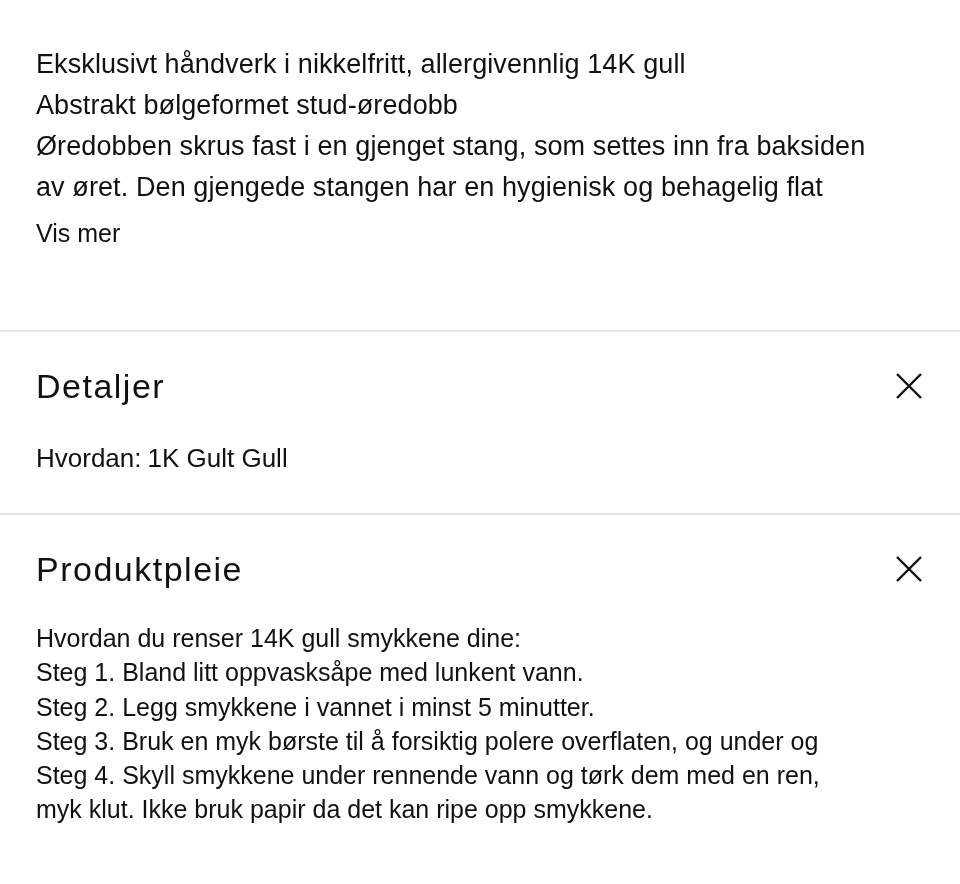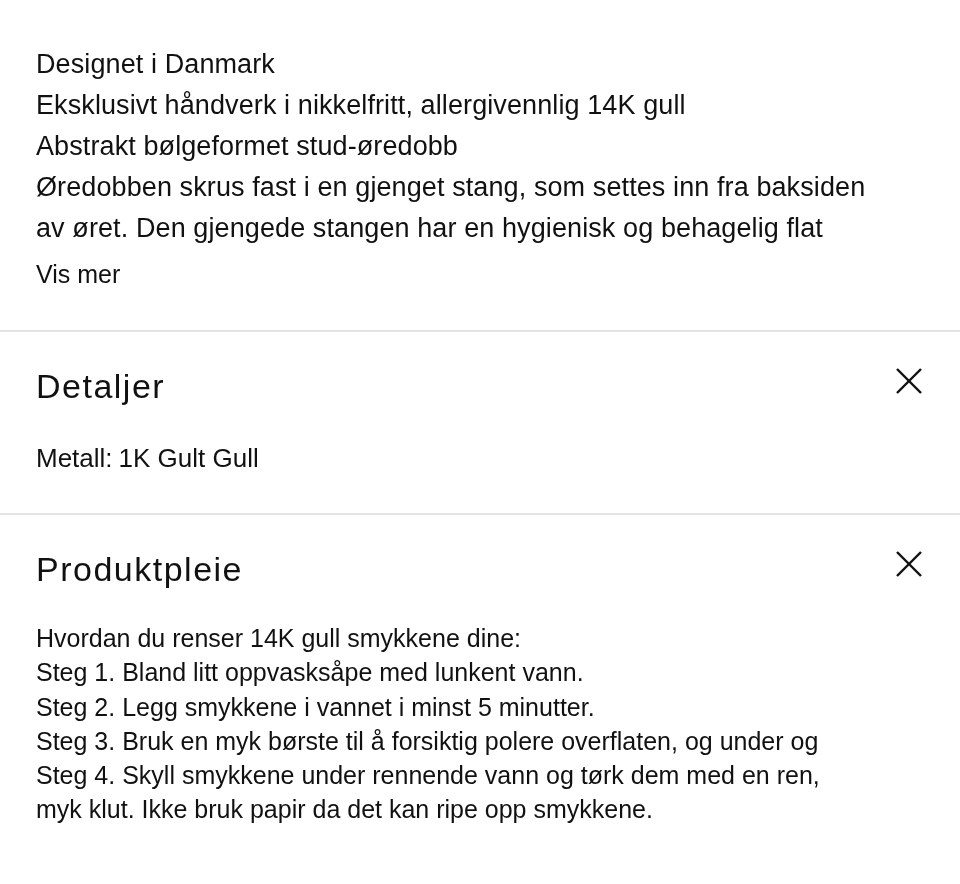--- a/index.html
+++ b/index.html
@@ -40,21 +40,21 @@
       left: 0;
       width: 960px;
       height: 2px;
       background: #e4e4e4;
     }
     .section-header {
       position: absolute;
       left: 36px;
       right: 36px;
       display: flex;
-      align-items: flex-start;
+      align-items: center;
       justify-content: space-between;
       cursor: pointer;
     }
     .section-title {
       font-size: 34px;
       letter-spacing: 1.5px;
       font-weight: 400;
       line-height: 40px;
     }
     .close-icon {
@@ -80,41 +80,40 @@
     .care-line {
       font-size: 25px;
       line-height: 34.3px;
       white-space: nowrap;
     }
   </style>
 </head>
 <body>
 
 <div class="description">
-  <div class="desc-line">Designet i Danmark</div>
   <div class="desc-line">Eksklusivt håndverk i nikkelfritt, allergivennlig 14K gull</div>
   <div class="desc-line">Abstrakt bølgeformet stud-øredobb</div>
   <div class="desc-line">Øredobben skrus fast i en gjenget stang, som settes inn fra baksiden</div>
   <div class="desc-line">av øret. Den gjengede stangen har en hygienisk og behagelig flat</div>
   <a class="show-more">Vis mer</a>
 </div>
 
 <div class="divider" style="top:330px;"></div>
 
 <div class="section-header" style="top:366px;">
   <h2 class="section-title">Detaljer</h2>
   <span class="close-icon">
     <svg viewBox="0 0 30 30">
         <line x1="3" y1="3" x2="27" y2="27" stroke="#111" stroke-width="2.4"></line>
         <line x1="27" y1="3" x2="3" y2="27" stroke="#111" stroke-width="2.4"></line>
       </svg>
   </span>
 </div>
 <div class="detail-line" style="top:442px;">
-  <span class="detail-label">Metall:</span><span>1K Gult Gull</span>
+  <span class="detail-label">Hvordan:</span><span>1K Gult Gull</span>
 </div>
 
 <div class="divider" style="top:513px;"></div>
 
 <div class="section-header" style="top:549px;">
   <h2 class="section-title">Produktpleie</h2>
   <span class="close-icon">
     <svg viewBox="0 0 30 30">
         <line x1="3" y1="3" x2="27" y2="27" stroke="#111" stroke-width="2.4"></line>
         <line x1="27" y1="3" x2="3" y2="27" stroke="#111" stroke-width="2.4"></line>

